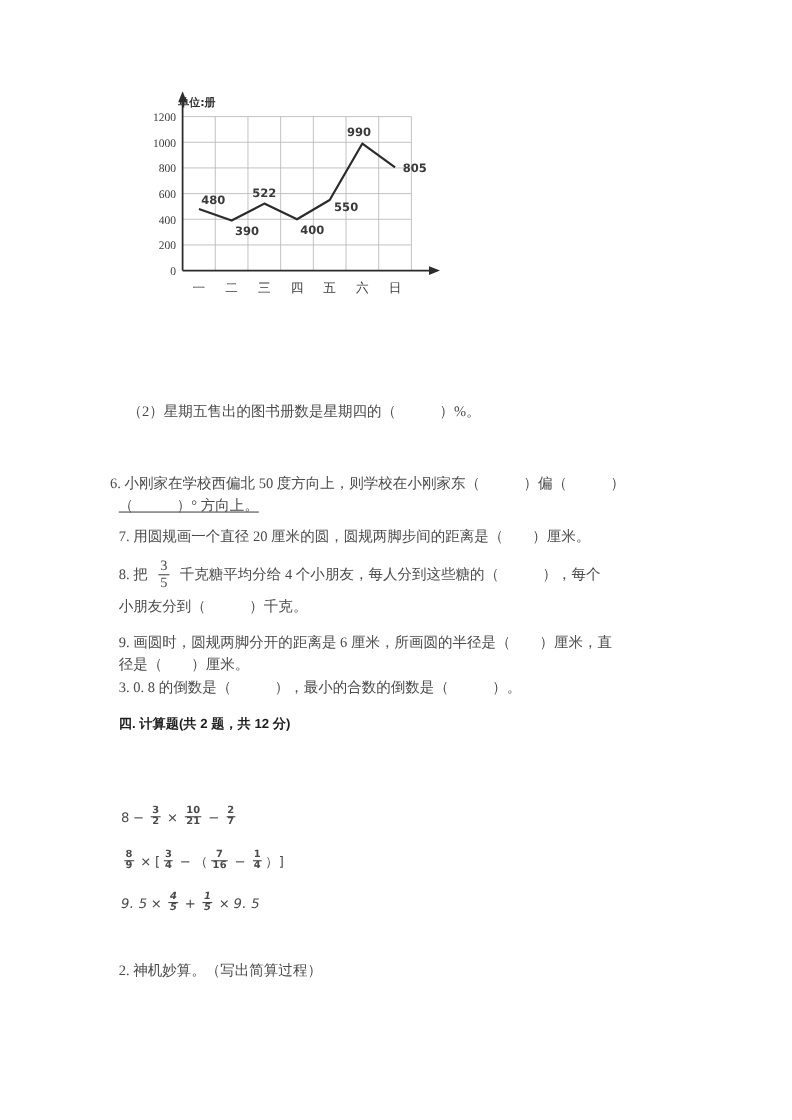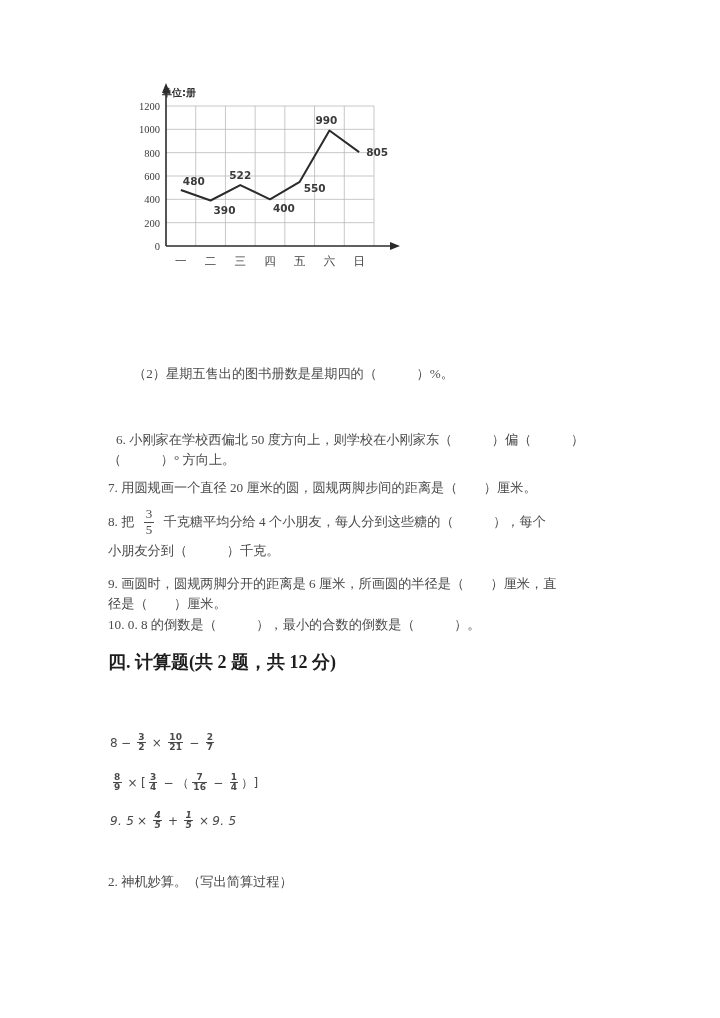--- a/index.html
+++ b/index.html
@@ -26,22 +26,22 @@
   .q{
     position:absolute;
     font-size:13.2px;
     line-height:20px;
     color:#4a4a4a;
     white-space:nowrap;
   }
 
   .sec-head{
     position:absolute;
-    font-family:Liberation Serif, serif;
-    font-size:18px;
+    font-family:Liberation Sans, sans-serif;
+    font-size:12px;
     font-weight:bold;
     color:#1d1d1d;
     white-space:nowrap;
     text-align:right;
   }
 
   
   .frac{
     display:inline-block;
     vertical-align:middle;
@@ -125,41 +125,41 @@
         <text x="95.57142857142858" y="135.5" text-anchor="start" font-family="&quot;DejaVu Sans&quot;,&quot;Liberation Sans&quot;,sans-serif" font-size="10.5" font-weight="bold" fill="#3a3a3a">390</text>
         <text x="122.28571428571429" y="101.1" text-anchor="middle" font-family="&quot;DejaVu Sans&quot;,&quot;Liberation Sans&quot;,sans-serif" font-size="10.5" font-weight="bold" fill="#3a3a3a">522</text>
         <text x="155" y="134.33333333333334" text-anchor="start" font-family="&quot;DejaVu Sans&quot;,&quot;Liberation Sans&quot;,sans-serif" font-size="10.5" font-weight="bold" fill="#3a3a3a">400</text>
         <text x="185.71428571428572" y="113.83333333333334" text-anchor="start" font-family="&quot;DejaVu Sans&quot;,&quot;Liberation Sans&quot;,sans-serif" font-size="10.5" font-weight="bold" fill="#3a3a3a">550</text>
         <text x="208.42857142857144" y="45.5" text-anchor="middle" font-family="&quot;DejaVu Sans&quot;,&quot;Liberation Sans&quot;,sans-serif" font-size="10.5" font-weight="bold" fill="#3a3a3a">990</text>
         <text x="248.14285714285714" y="78.08333333333334" text-anchor="start" font-family="&quot;DejaVu Sans&quot;,&quot;Liberation Sans&quot;,sans-serif" font-size="10.5" font-weight="bold" fill="#3a3a3a">805</text>
       </svg>
   </div>
 
 
-  <div class="q" style="left:133px; top:364px;">（2）星期五售出的图书册数是星期四的（　　　）%。</div>
+  <div class="q" style="left:116px; top:364px;">（2）星期五售出的图书册数是星期四的（　　　）%。</div>
 
-  <div class="q" style="left:116px; top:430px;">6. 小刚家在学校西偏北 50 度方向上，则学校在小刚家东（　　　）偏（　　　）</div>
-  <div class="q" style="left:108px; top:450px;">（　　　）°  方向上。</div>
+  <div class="q" style="left:100px; top:430px;">6. 小刚家在学校西偏北 50 度方向上，则学校在小刚家东（　　　）偏（　　　）</div>
+  <div class="q" style="left:108px; top:450px;text-decoration:underline;">（　　　）°  方向上。</div>
 
   <div class="q" style="left:108px; top:478px;">7. 用圆规画一个直径 20 厘米的圆，圆规两脚步间的距离是（　　）厘米。</div>
 
   <div class="q" style="left:108px; top:508px;">
     <span>8. 把</span>
     <span class="frac-big">
       <span class="num">3</span>
       <span class="den">5</span>
     </span>
     <span>千克糖平均分给 4 个小朋友，每人分到这些糖的（　　　），每个</span>
   </div>
   <div class="q" style="left:108px; top:541px;">小朋友分到（　　　）千克。</div>
 
   <div class="q" style="left:108px; top:574px;">9. 画圆时，圆规两脚分开的距离是 6 厘米，所画圆的半径是（　　）厘米，直</div>
   <div class="q" style="left:108px; top:594px;">径是（　　）厘米。</div>
 
-  <div class="q" style="left:108px; top:615px;">10. 0. 8 的倒数是（　　　），最小的合数的倒数是（　　　）。</div>
+  <div class="q" style="left:108px; top:615px;">3. 0. 8 的倒数是（　　　），最小的合数的倒数是（　　　）。</div>
 
   <div class="sec-head" style="left:108px; top:650px;">四. 计算题(共 2 题，共 12 分)</div>
 
 
   <div class="expr" style="left:110px; top:734px;" id="expr-0"><span class="">8</span><span class="op">−</span><span class="frac"><span class="num">3</span><span class="den">2</span></span><span class="op">×</span><span class="frac"><span class="num">10</span><span class="den">21</span></span><span class="op">−</span><span class="frac"><span class="num">2</span><span class="den">7</span></span></div>
   <div class="expr" style="left:110px; top:774px;" id="expr-1"><span class="frac"><span class="num">8</span><span class="den">9</span></span><span class="op">×</span><span class="">[</span><span class="frac"><span class="num">3</span><span class="den">4</span></span><span class="op">−</span><span class="">（</span><span class="frac"><span class="num">7</span><span class="den">16</span></span><span class="op">−</span><span class="frac"><span class="num">1</span><span class="den">4</span></span><span class="">）</span><span class="">]</span></div>
   <div class="expr" style="left:110px; top:812px;font-style:italic;" id="expr-2"><span class="">9. 5</span><span class="op">×</span><span class="frac"><span class="num">4</span><span class="den">5</span></span><span class="op">+</span><span class="frac"><span class="num">1</span><span class="den">5</span></span><span class="op">×</span><span class="">9. 5</span></div>
 
   <div class="q" style="left:108px; top:872px;">2. 神机妙算。（写出简算过程）</div>
 

